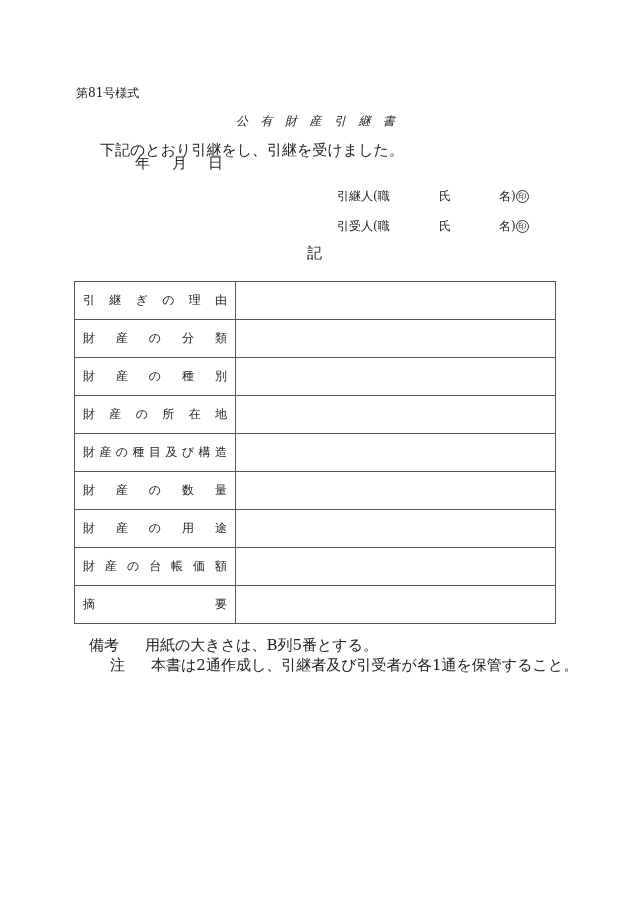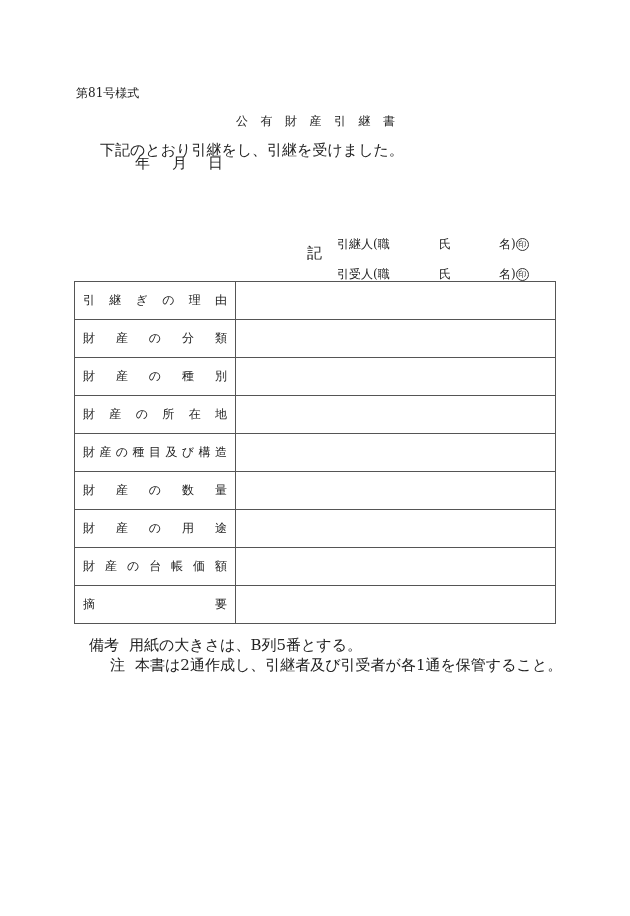--- a/index.html
+++ b/index.html
@@ -1,37 +1,37 @@
 <!DOCTYPE html>
 <html><head>
 <meta charset="utf-8">
 <style>
   html, body { margin:0; padding:0; background:#fff; }
   body { width:630px; height:916px; position:relative; overflow:hidden;
          font-family:"DejaVu Serif","Liberation Serif",serif; color:#222; }
   .abs { position:absolute; white-space:nowrap; font-size:15px; line-height:14px; }
   .form-no { left:76px; top:86px; font-size:12px; }
-  .title { left:236px; top:114px; font-size:12px; letter-spacing:0; }
+  .title { left:236px; top:114px; font-size:12px; letter-spacing:0;font-style:italic; }
   .title span { display:inline-block; width:24.5px; text-align:left; }
   .intro { left:100px; top:143px; }
   .date { left:135px; top:156px; }
   .date span { display:inline-block; }
   .sig { left:337px; font-size:12px; }
-  .sig .c1 { display:inline-block; width:102px;margin-top:48px; }
+  .sig .c1 { display:inline-block; width:102px; }
   .sig .c2 { display:inline-block; width:60px; }
   .seal { display:inline-block; width:11px; height:11px; border:1px solid #333; border-radius:50%;
           font-size:8px; line-height:11px; text-align:center; vertical-align:middle; margin-left:0px; }
   .ki { left:307px; top:246px; }
   table.form { position:absolute; left:74px; top:281px; width:482px; border-collapse:collapse; }
   table.form td { border:1.2px solid #555; height:37px; padding:0; font-size:12px; }
   table.form td.lbl { width:144px; padding:0 8px; }
   .spread { display:flex; justify-content:space-between; width:100%; }
   .notes1 { left:89px; top:638px; }
   .notes2 { left:110px; top:658px; }
-  .notes .h { display:inline-block; margin-right:10px; }
+  .notes .h { display:inline-block; margin-right:26px; }
 </style>
 </head>
 <body>
 
 <div class="abs form-no">第81号様式</div>
 
 <div class="abs title" id="title"><span>公</span><span>有</span><span>財</span><span>産</span><span>引</span><span>継</span><span>書</span></div>
 
 <div class="abs intro">下記のとおり引継をし、引継を受けました。</div>
 

